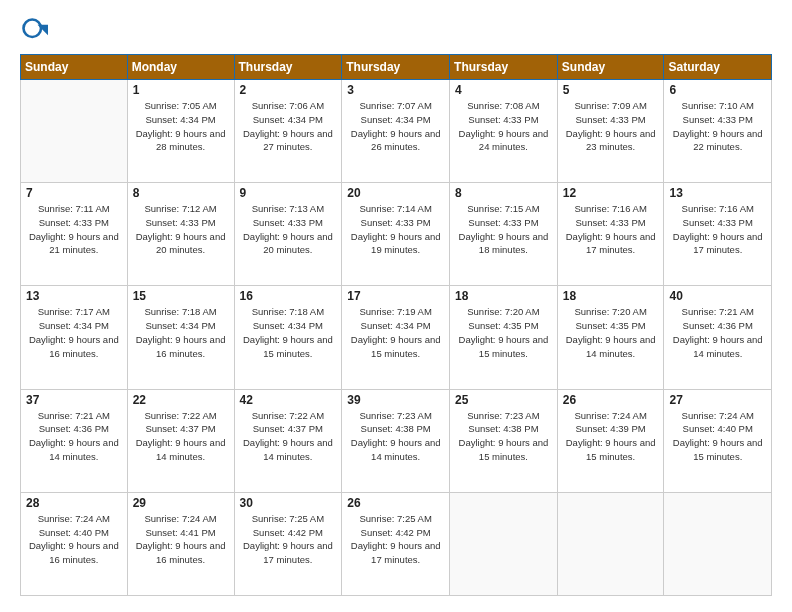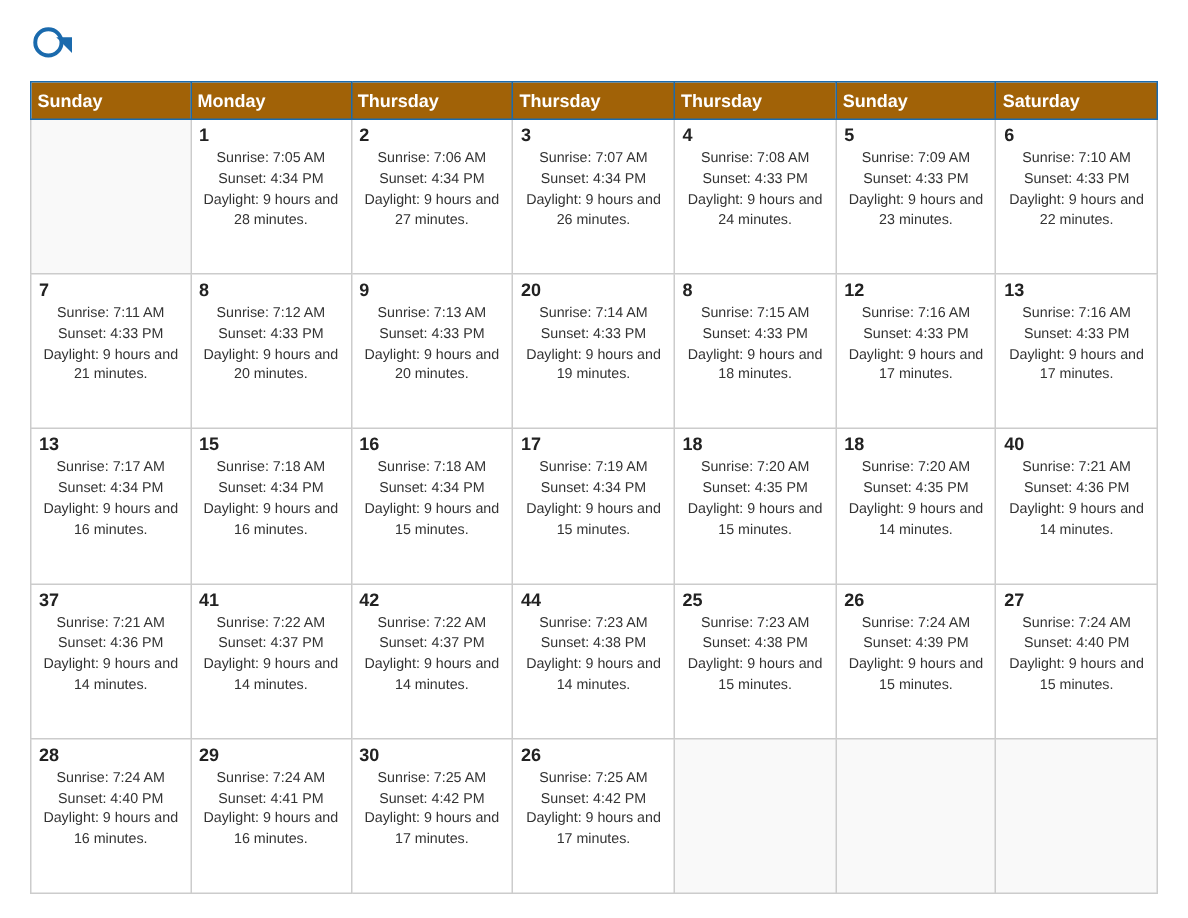--- a/index.html
+++ b/index.html
@@ -220,29 +220,29 @@
             <span class="day-num">40</span>
             <div class="day-info">Sunrise: 7:21 AM<br>Sunset: 4:36 PM<br>Daylight: 9 hours and 14 minutes.</div>
           </td>
         </tr>
         <tr>
           <td>
             <span class="day-num">37</span>
             <div class="day-info">Sunrise: 7:21 AM<br>Sunset: 4:36 PM<br>Daylight: 9 hours and 14 minutes.</div>
           </td>
           <td>
-            <span class="day-num">41</span>
+            <span class="day-num">22</span>
             <div class="day-info">Sunrise: 7:22 AM<br>Sunset: 4:37 PM<br>Daylight: 9 hours and 14 minutes.</div>
           </td>
           <td>
             <span class="day-num">42</span>
             <div class="day-info">Sunrise: 7:22 AM<br>Sunset: 4:37 PM<br>Daylight: 9 hours and 14 minutes.</div>
           </td>
           <td>
-            <span class="day-num">44</span>
+            <span class="day-num">39</span>
             <div class="day-info">Sunrise: 7:23 AM<br>Sunset: 4:38 PM<br>Daylight: 9 hours and 14 minutes.</div>
           </td>
           <td>
             <span class="day-num">25</span>
             <div class="day-info">Sunrise: 7:23 AM<br>Sunset: 4:38 PM<br>Daylight: 9 hours and 15 minutes.</div>
           </td>
           <td>
             <span class="day-num">26</span>
             <div class="day-info">Sunrise: 7:24 AM<br>Sunset: 4:39 PM<br>Daylight: 9 hours and 15 minutes.</div>
           </td>

